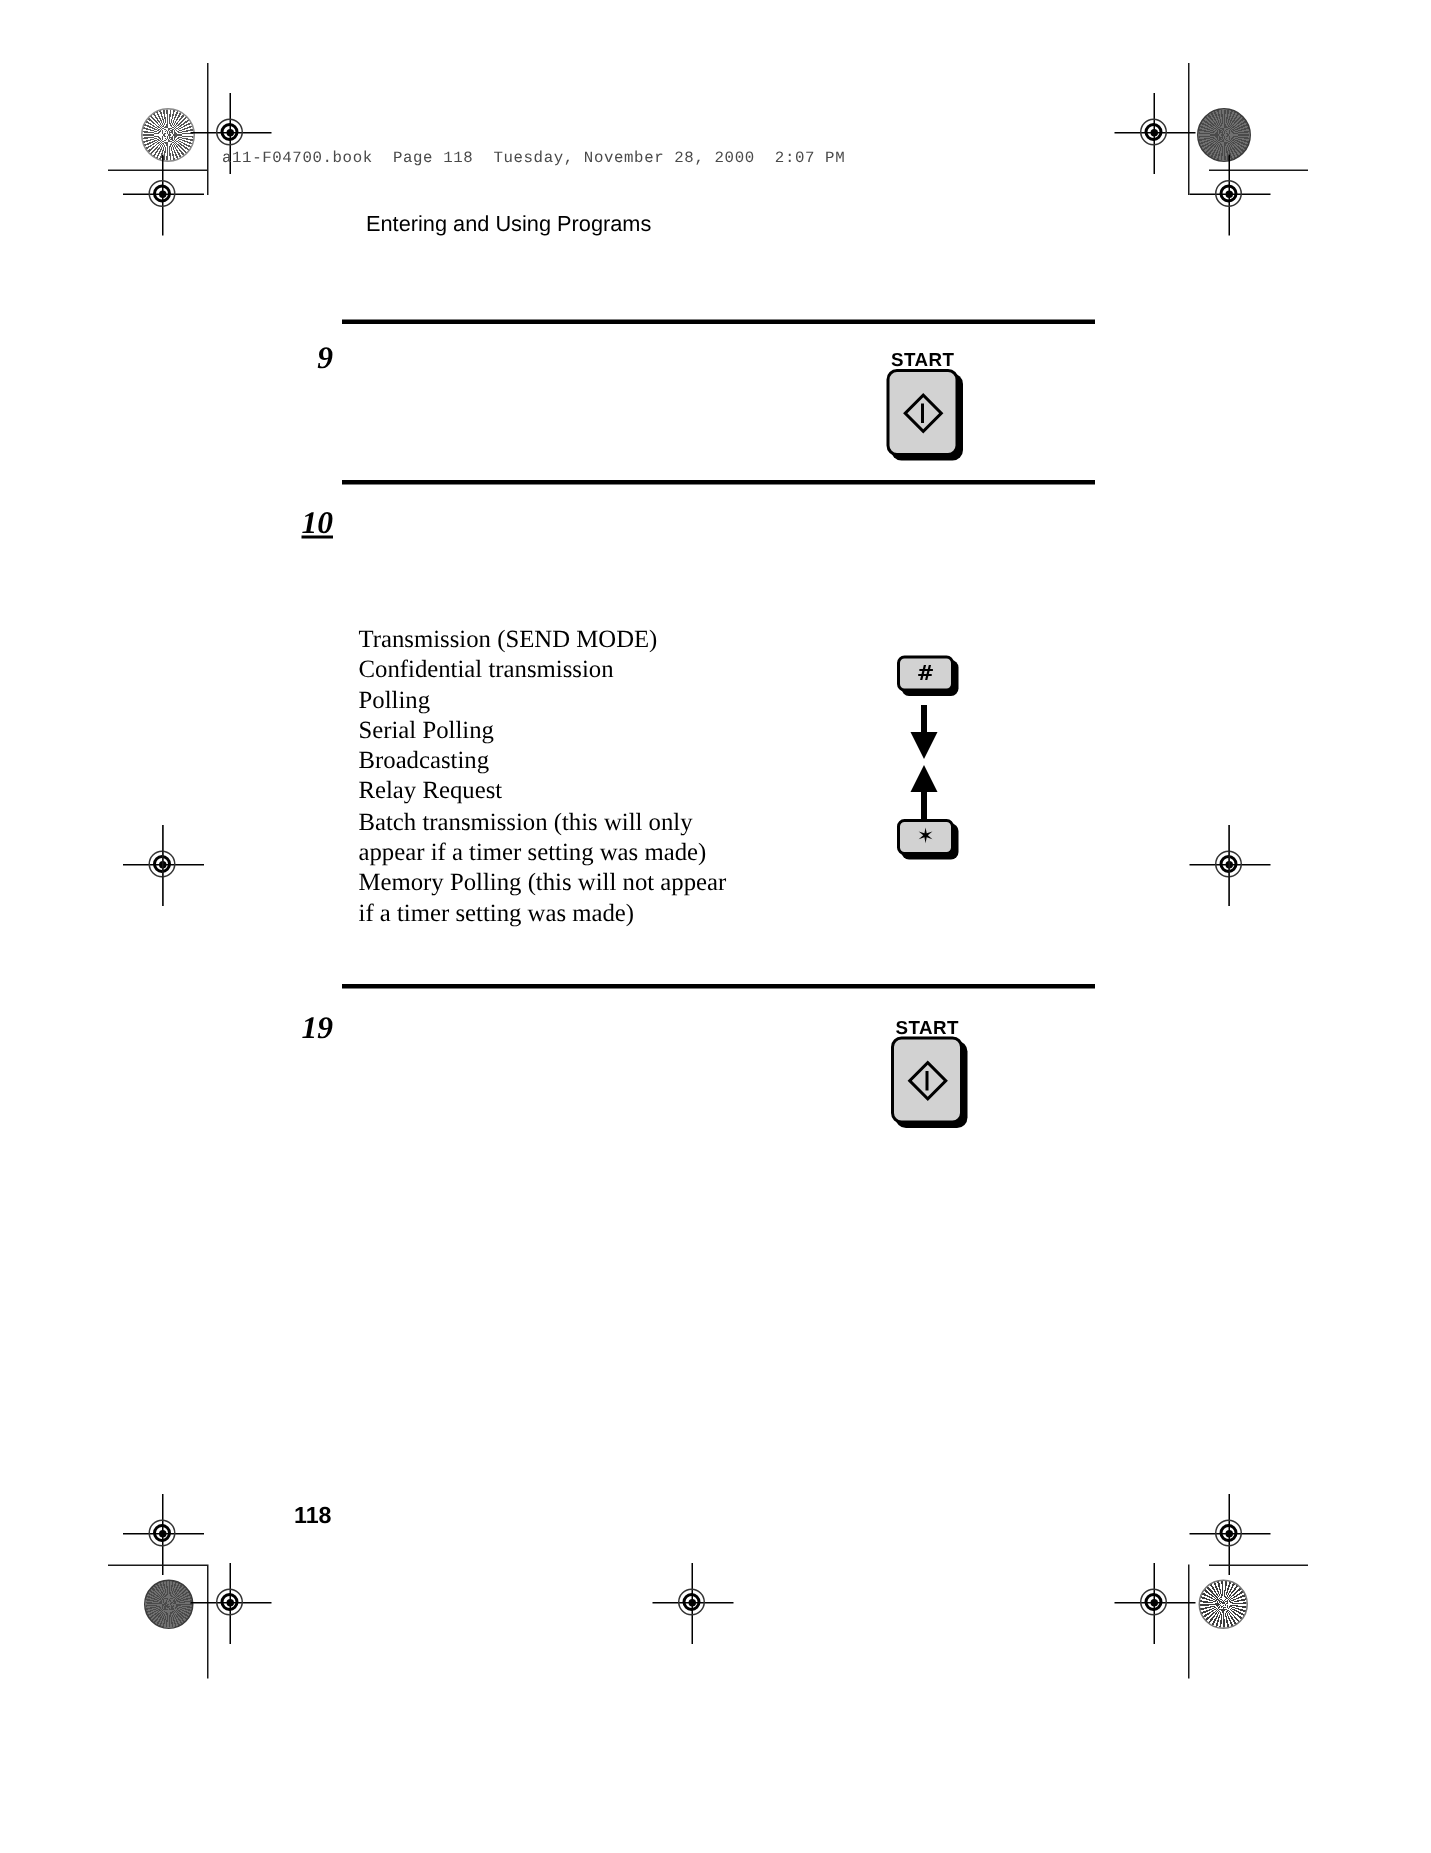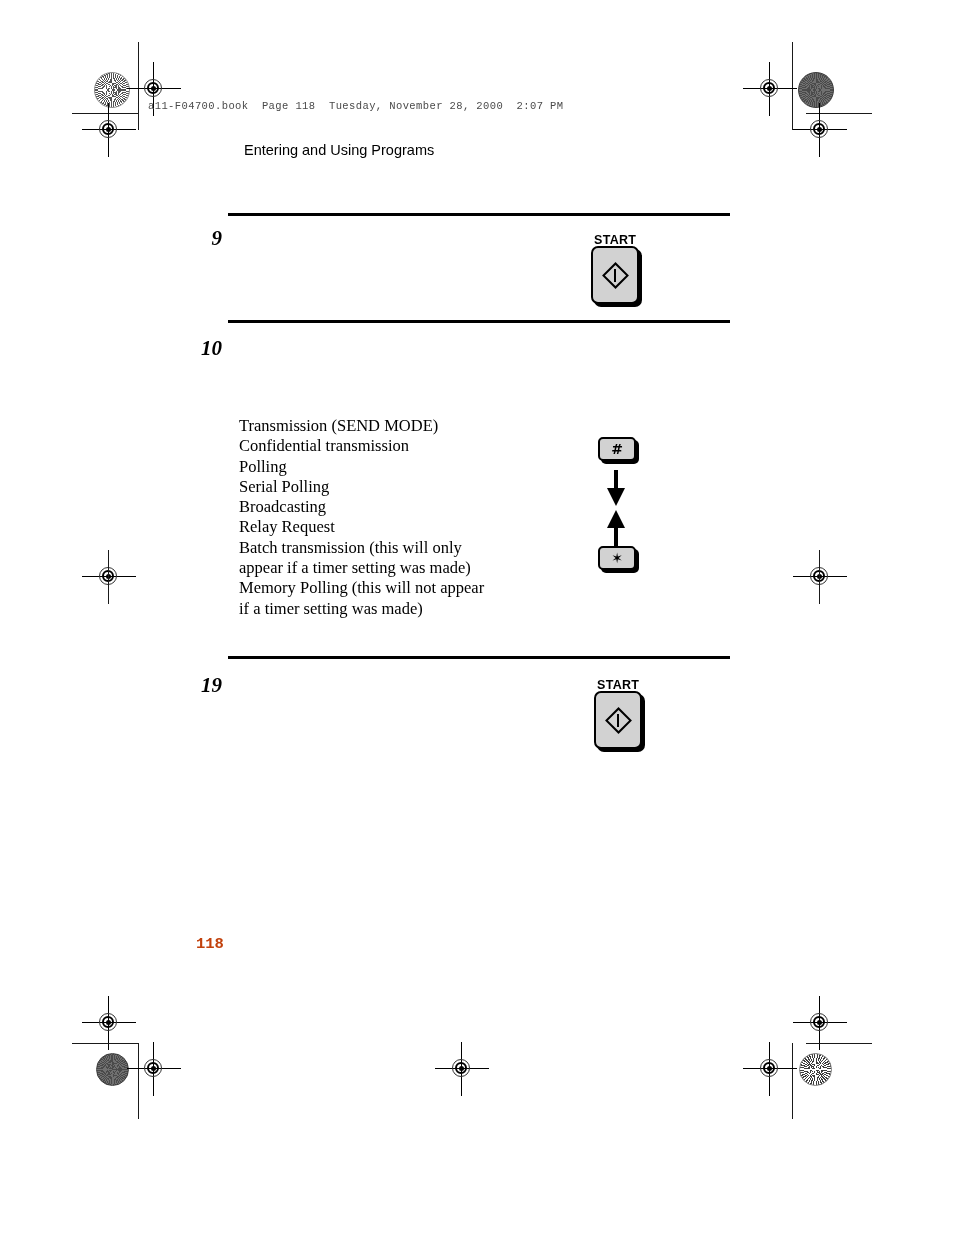--- a/index.html
+++ b/index.html
@@ -218,25 +218,25 @@
     line-height: 1;
     color: #000;
   }
 
   .arrow-svg { position: absolute; }
 
   
   .folio {
     position: absolute;
     left: 196px;
-    top: 935px;
-    font-family: Liberation Mono, monospace;
+    top: 1002px;
+    font-family: Liberation Sans, sans-serif;
     font-weight: bold;
     font-size: 15.5px;
-    color: #c2410c;
+    color: #000000;
   }
 </style>
 </head>
 <body>
 
 <div id="page">
 
   <div>
 
     <div class="halftone light" style="left:94px; top:72px; width:34px; height:34px;"></div>
@@ -345,21 +345,21 @@
   <div class="rule" style="top:213px;"></div>
   <div class="step-num" style="left:188px; top:226px; width:34px;">9</div>
 
   <div class="key-label" style="left:594px; top:233px;">START</div>
   <div class="start-key" style="left:591px; top:246px;">
     <span class="diamond"></span>
     <span class="bar"></span>
   </div>
 
   <div class="rule" style="top:320px;"></div>
-  <div class="step-num" style="left:180px; top:336px; width:42px;">10</div>
+  <div class="step-num" style="left:180px; top:336px; width:42px;text-decoration:underline;">10</div>
 
   <div class="op-list" style="left:239px; top:416px; width:290px;">Transmission (SEND MODE)
 Confidential transmission
 Polling
 Serial Polling
 Broadcasting
 Relay Request
 Batch transmission (this will only
 appear if a timer setting was made)
 Memory Polling (this will not appear

